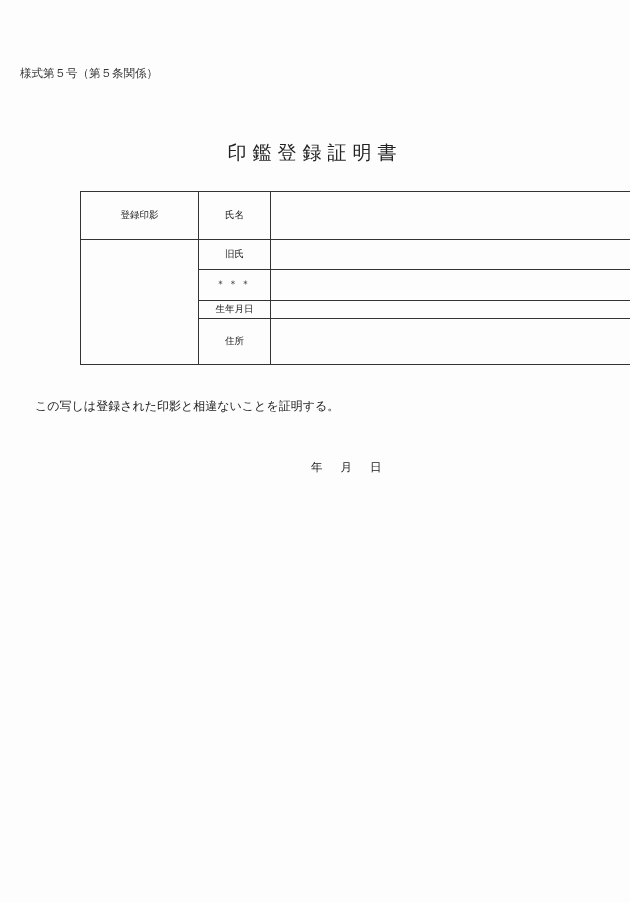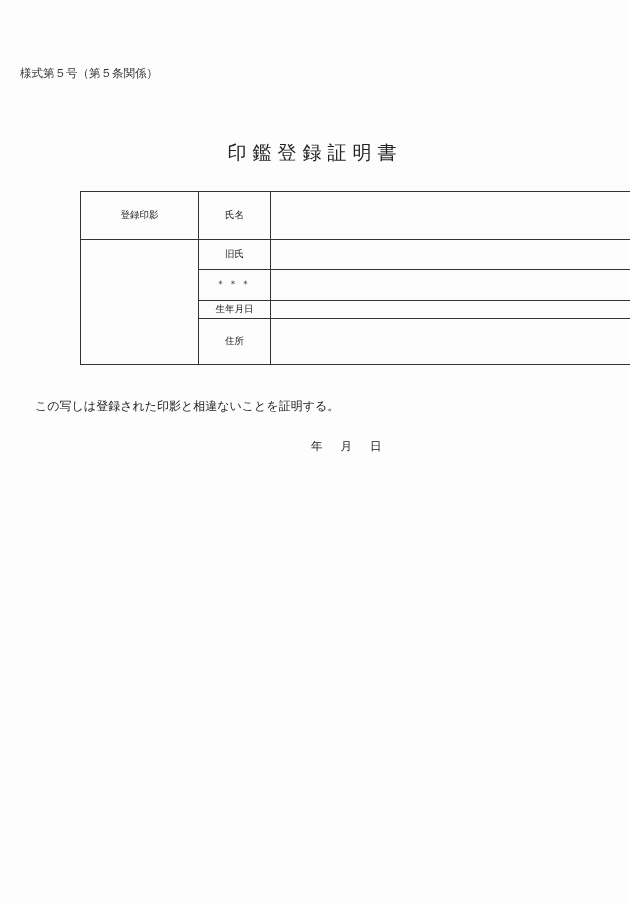--- a/index.html
+++ b/index.html
@@ -66,21 +66,21 @@
       position: absolute;
       left: 35px;
       top: 398px;
       font-size: 12px;
       color: #222;
       white-space: nowrap;
     }
     .date-line {
       position: absolute;
       left: 311px;
-      top: 439px;
+      top: 460px;
       font-size: 11.5px;
       color: #222;
       white-space: nowrap;
     }
     .date-line span { display: inline-block; }
     .date-line .gap { width: 18px; }
   </style>
 </head>
 <body>
 

